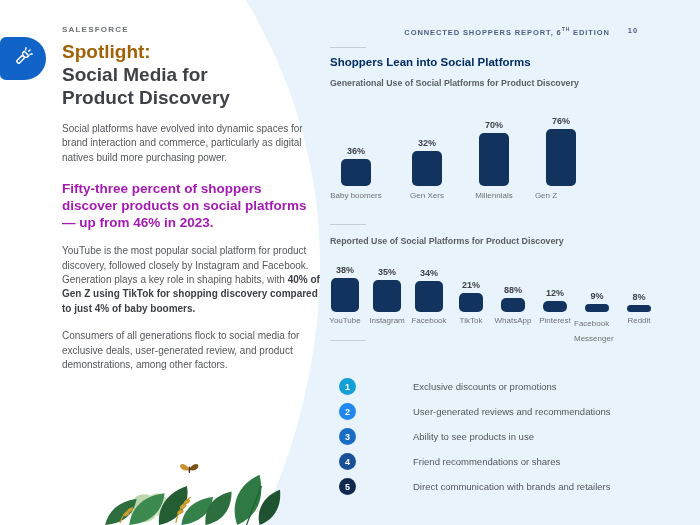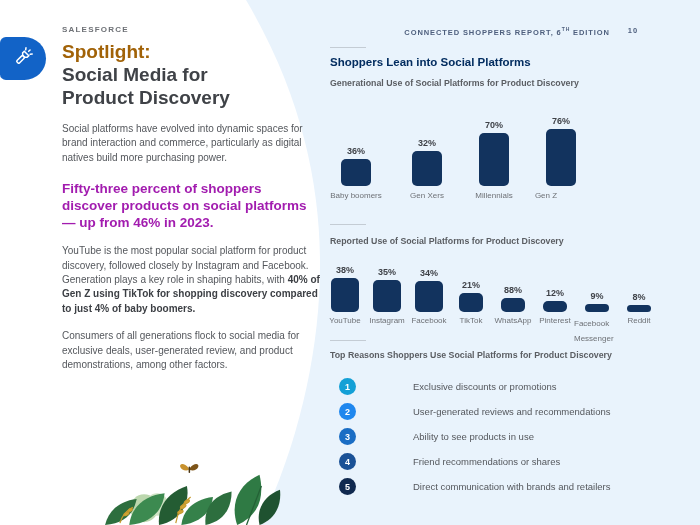--- a/index.html
+++ b/index.html
@@ -161,21 +161,20 @@
       <span class="nm" style="left:57px">Instagram</span>
       <span class="nm" style="left:99px">Facebook</span>
       <span class="nm" style="left:141px">TikTok</span>
       <span class="nm" style="left:183px">WhatsApp</span>
       <span class="nm" style="left:225px">Pinterest</span>
       <span class="nm wrap" style="left:267px">Facebook Messenger</span>
       <span class="nm" style="left:309px">Reddit</span>
     </div>
 
     <div class="divider" style="top:340px"></div>
-    <div class="sub" style="top:350px">Top Reasons Shoppers Use Social Platforms for Product Discovery</div>
     <div class="reasons">
       <div class="reason">
           <span class="num" style="background: rgb(20, 160, 214);">1</span>
           <span class="reason-text">Exclusive discounts or promotions</span>
         </div>
       <div class="reason">
           <span class="num" style="background: rgb(31, 135, 238);">2</span>
           <span class="reason-text">User-generated reviews and recommendations</span>
         </div>
       <div class="reason">

